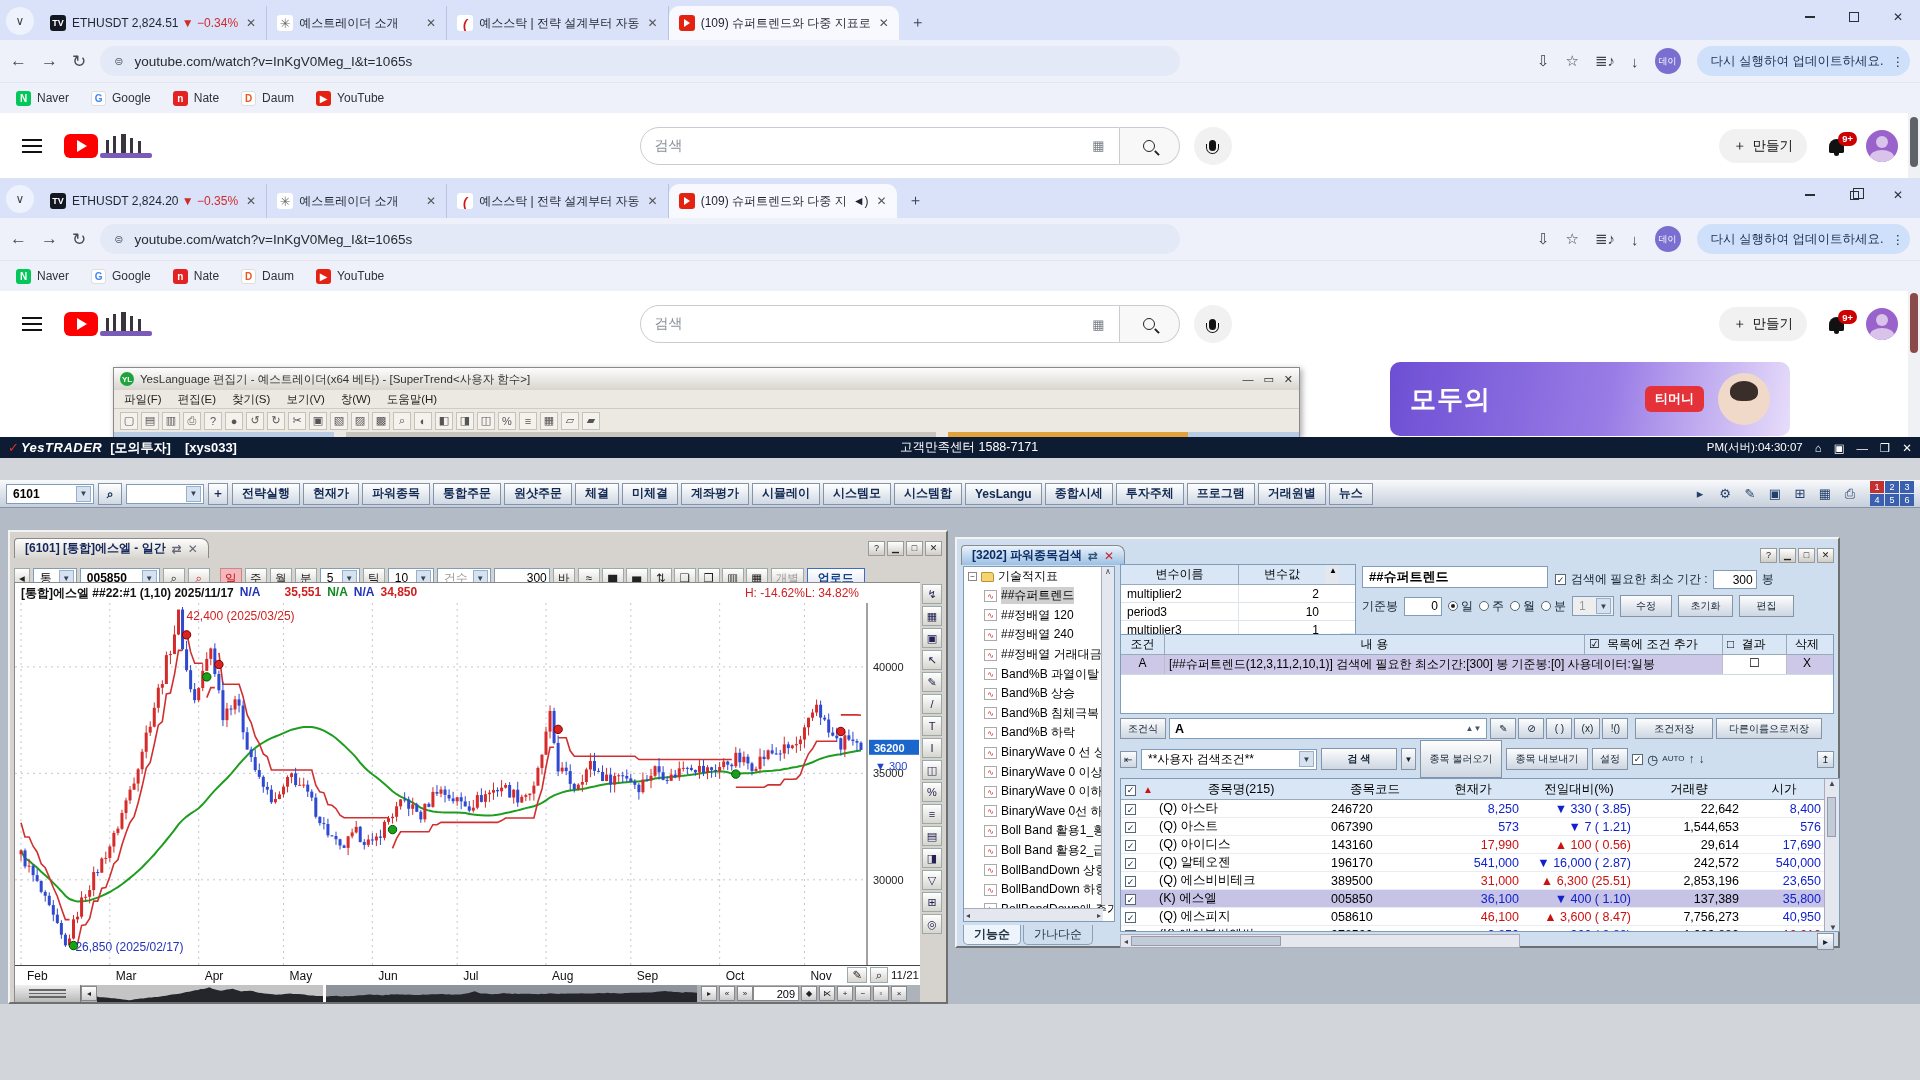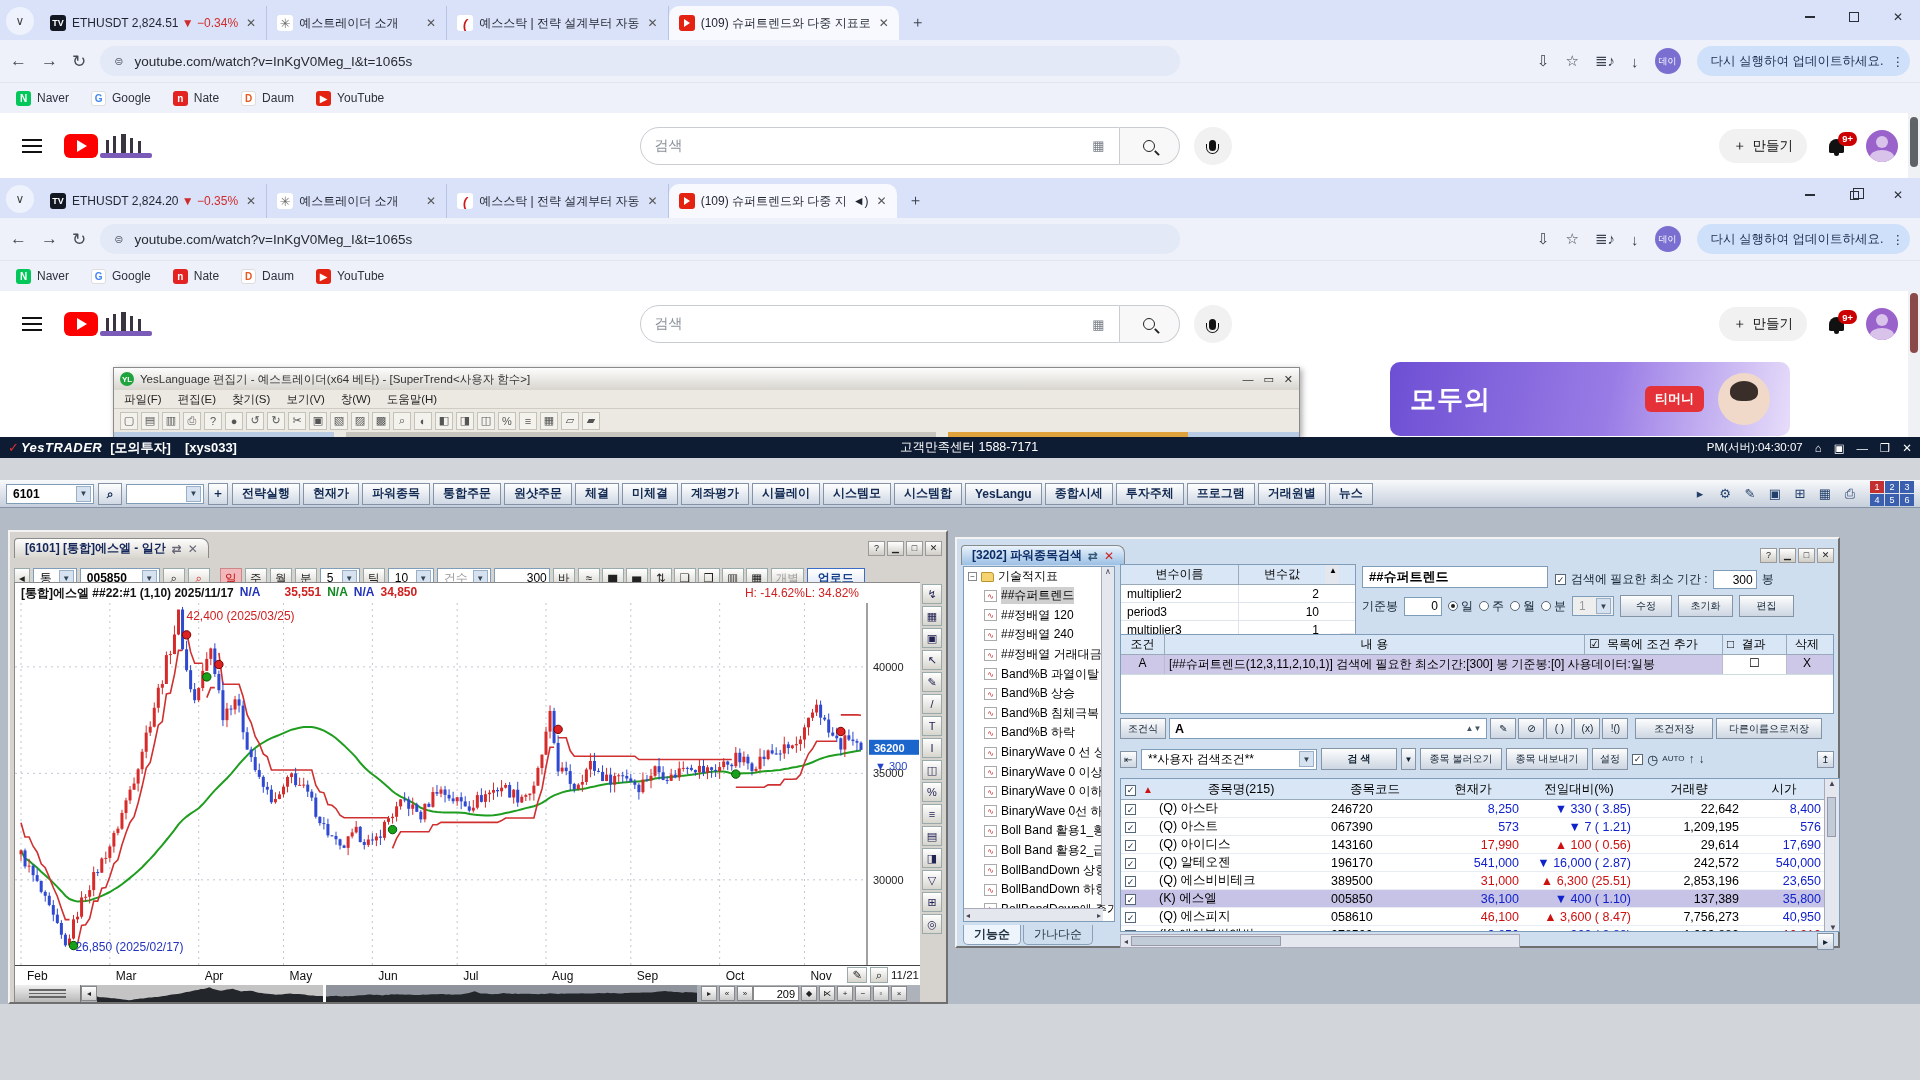--- a/index.html
+++ b/index.html
@@ -1360,21 +1360,21 @@
       </div>
 
       <div id="search-row">
         <span class="gbtn mini">⇤</span>
         <div class="combo" style="width:176px;height:21px;">
             <span>**사용자 검색조건**</span>
             <span class="arr">▼</span>
           </div>
         <span class="gbtn" style="width:76px;height:22px;font-weight:bold;">검   색</span>
         <span class="gbtn" style="width:15px;height:22px;font-size:8px;">▼</span>
-        <span class="gbtn" style="width:82px;height:22px;">종목 불러오기</span>
+        <span class="gbtn" style="width:82px;height:38px;">종목 불러오기</span>
         <span class="gbtn" style="width:82px;height:22px;">종목 내보내기</span>
         <span class="gbtn" style="width:36px;height:22px;">설정</span>
         <span class="chk">✓</span>
         <span style="font-size:13px;color:#234;">◷</span>
         <span style="font-size:8px;color:#234;line-height:8px;">AUTO</span>
         <span style="font-size:12px;color:#234;">↑</span>
         <span style="font-size:12px;color:#234;">↓</span>
         <span class="gbtn mini" style="margin-left:auto;">↥</span>
       </div>
 
@@ -1400,21 +1400,21 @@
               <span class="c-vol">22,642</span>
               <span class="c-open dn">8,400</span>
             </div>
             <div class="str">
               <span class="c-chk"><span class="chk">✓</span></span>
               <span class="c-arr"></span>
               <span class="c-name">(Q) 아스트</span>
               <span class="c-code">067390</span>
               <span class="c-price dn">573</span>
               <span class="c-chg dn">▼ 7 ( 1.21)</span>
-              <span class="c-vol">1,209,195</span>
+              <span class="c-vol">1,544,653</span>
               <span class="c-open dn">576</span>
             </div>
             <div class="str">
               <span class="c-chk"><span class="chk">✓</span></span>
               <span class="c-arr"></span>
               <span class="c-name">(Q) 아이디스</span>
               <span class="c-code">143160</span>
               <span class="c-price up">17,990</span>
               <span class="c-chg up">▲ 100 ( 0.56)</span>
               <span class="c-vol">29,614</span>

